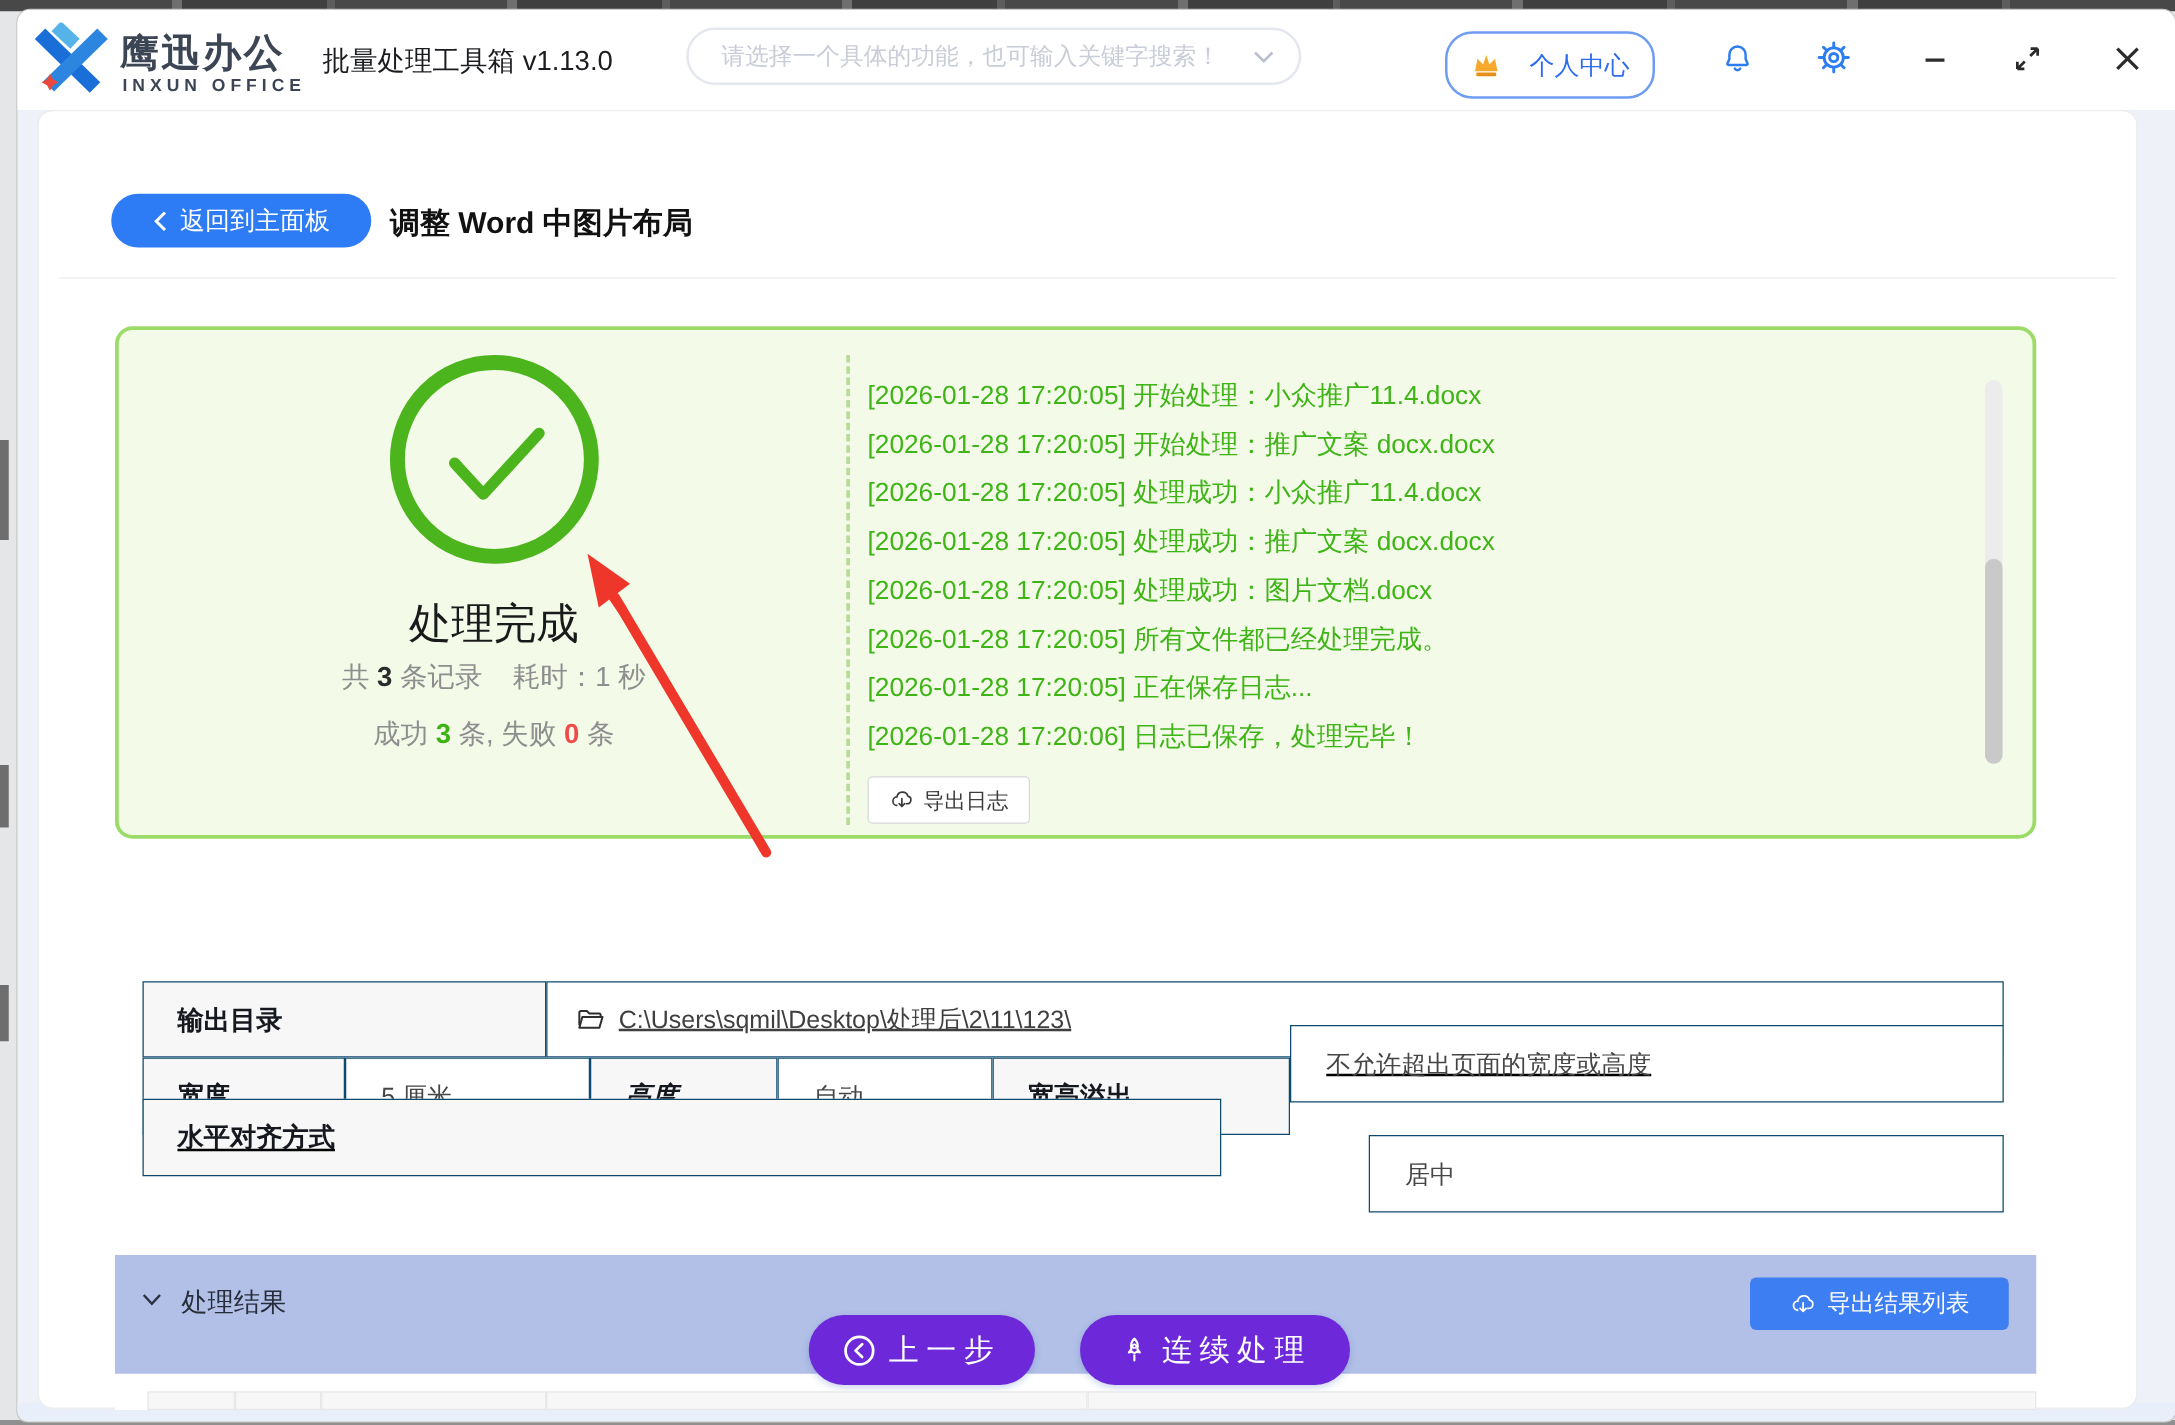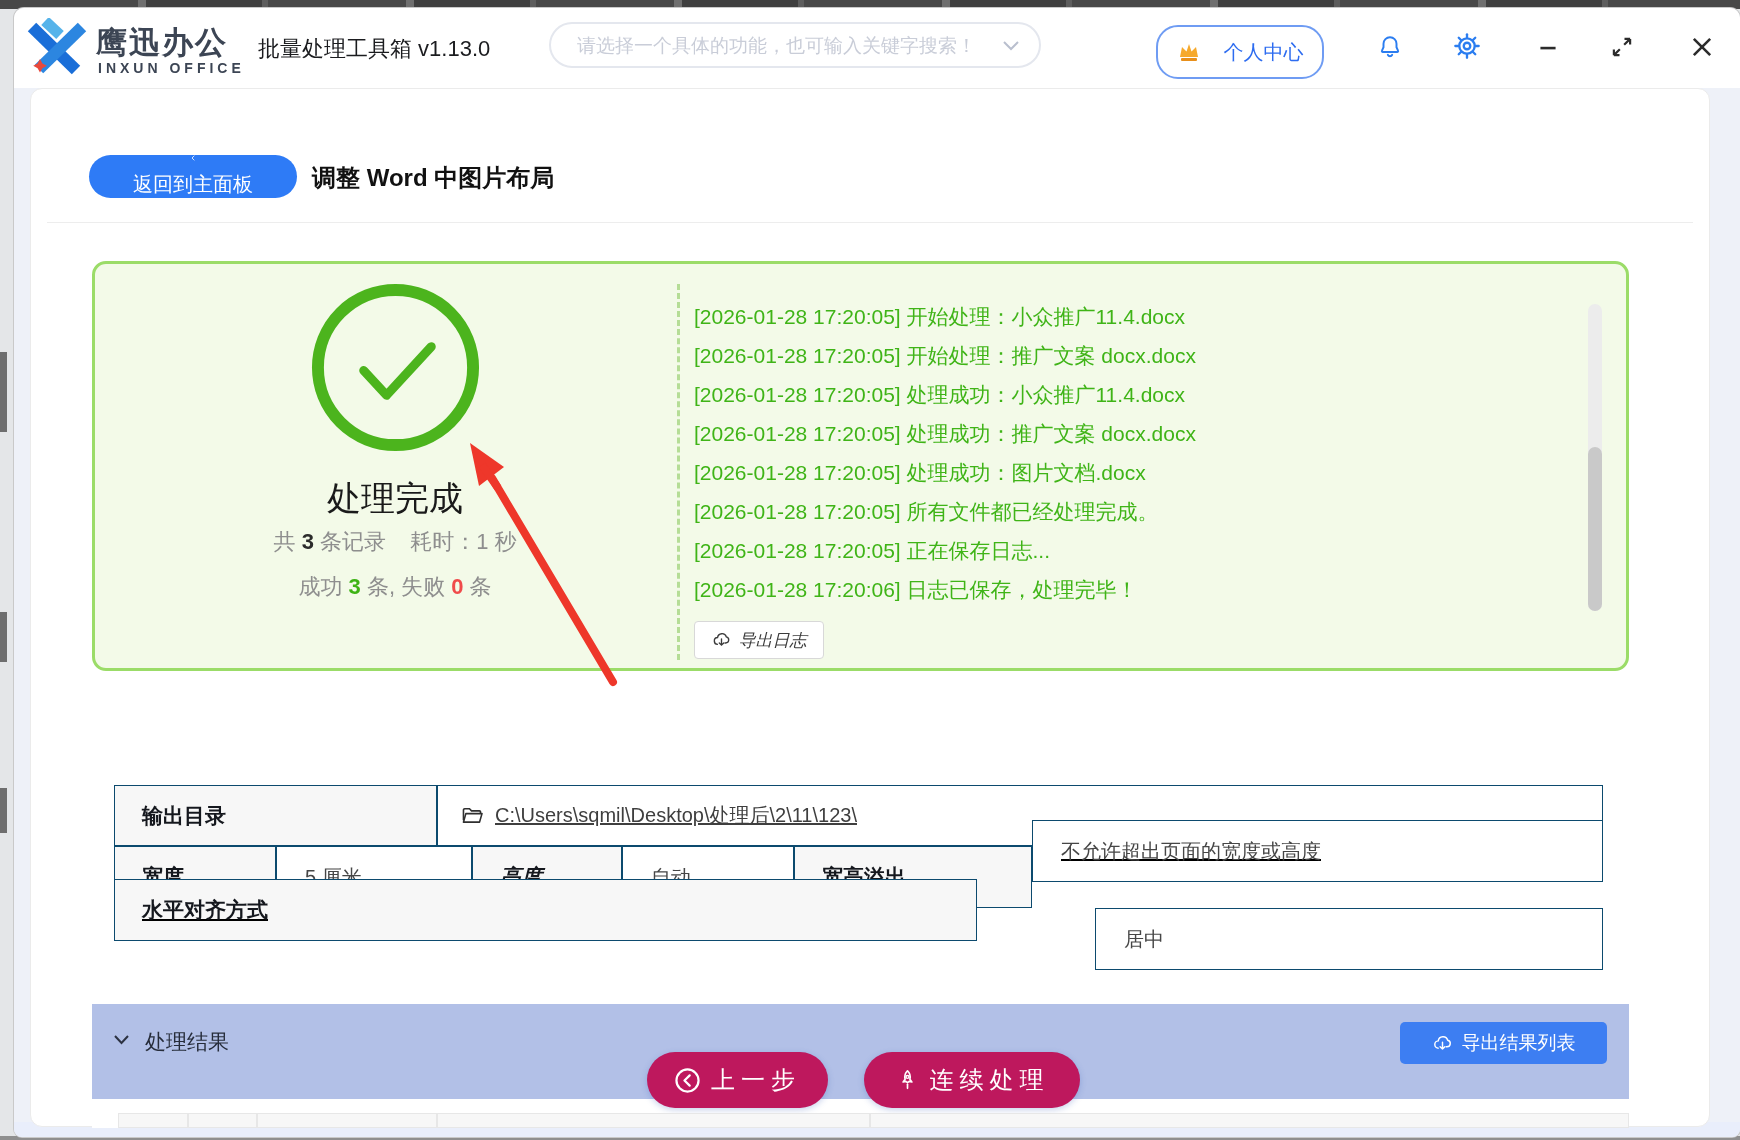--- a/index.html
+++ b/index.html
@@ -20,55 +20,55 @@
   .brand-en{left:98px;top:60px;font-size:14px;font-weight:bold;color:#3c4554;letter-spacing:4px;}
   .app-title{left:258px;top:34px;font-size:22px;color:#1b1c1f;}
   .search{left:549px;top:22px;width:492px;height:46px;border:2px solid #e4e7ee;border-radius:25px;background:#fff;box-sizing:border-box;}
   .search input{position:absolute;left:24px;top:2px;width:400px;height:38px;border:none;outline:none;font-size:19px;color:#555;font-family:"Liberation Sans",sans-serif;background:transparent;}
   .search input::placeholder{color:#c9cdd8;}
   .search .chev{position:absolute;right:20px;top:17px;}
   .user-pill{left:1156px;top:25px;width:168px;height:54px;border:2px solid #6f9cf3;border-radius:22px;background:#fff;box-sizing:border-box;display:flex;align-items:center;justify-content:center;gap:23px;cursor:pointer;}
   .user-pill span{font-size:20px;color:#2d6cf0;}
   .iconbtn{display:flex;align-items:center;justify-content:center;cursor:pointer;}
   
-  .back-pill{left:89px;top:155px;width:208px;height:43px;border-radius:22px;background:#2e7bf6;display:flex;align-items:center;justify-content:center;gap:10px;cursor:pointer;flex-direction:column;}
+  .back-pill{left:89px;top:155px;width:208px;height:43px;border-radius:22px;background:#2e7bf6;display:flex;align-items:center;justify-content:center;gap:10px;cursor:pointer;}
   .back-pill span{color:#fff;font-size:20px;}
   .page-title{left:312px;top:162px;font-size:24px;font-weight:bold;color:#111;}
   .hr{left:47px;top:222px;width:1646px;height:1px;background:#ededed;}
   
   .gpanel{left:92px;top:261px;width:1537px;height:410px;background:#f3fae8;border:3px solid #9bdc68;border-radius:14px;box-sizing:border-box;}
   .status-title{left:250px;top:476px;width:290px;text-align:center;font-size:34px;color:#1a1a1a;font-weight:500;}
   .stats{left:180px;top:527px;width:430px;text-align:center;font-size:22px;color:#8e8e8e;}
   .stats2{top:572px;}
   .n-dark{color:#2b2b2b;font-weight:bold;}
   .n-green{color:#3eb315;font-weight:bold;}
   .n-red{color:#f04b4b;font-weight:bold;}
   .dash-sep{left:677px;top:284px;height:376px;width:0;border-left:3px dashed #b5dd96;}
   .loglist{left:694px;top:297px;width:840px;}
   .logline{height:39px;line-height:39px;font-size:21px;color:#3fb417;white-space:nowrap;}
-  .export-log{left:694px;top:621px;width:128px;height:36px;background:#fff;border:1px solid #d8d8d8;border-radius:4px;display:flex;align-items:center;justify-content:center;gap:8px;cursor:pointer;font-style:italic;}
+  .export-log{left:694px;top:621px;width:128px;height:36px;background:#fff;border:1px solid #d8d8d8;border-radius:4px;display:flex;align-items:center;justify-content:center;gap:8px;cursor:pointer;}
   .export-log span{font-size:17px;color:#3b3b3b;}
   .sb-track{left:1588px;top:304px;width:14px;height:307px;border-radius:7px;background:#ececec;}
   .sb-thumb{left:1588px;top:447px;width:14px;height:164px;border-radius:7px;background:#c9c9c9;cursor:pointer;}
   
   .band{left:92px;width:1537px;background:#b2c0e7;display:flex;align-items:center;gap:16px;padding-left:22px;box-sizing:border-box;}
   .band1{top:688px;height:67px;}
   .band2{top:1004px;height:95px;align-items:flex-start;padding-top:24px;}
   .band .lbl{font-size:21px;color:#262c3a;}
   
   .cell{position:absolute;border:1px solid #0c4a6e;box-sizing:border-box;display:flex;align-items:center;}
   .cell.hd{background:#f7f7f7;}
   .cell.vl{background:#ffffff;}
   .cell .t{padding-left:27px;font-size:21px;font-weight:bold;color:#15181e;}
   .cell .v{padding-left:28px;font-size:20px;color:#464646;}
   .pathlink{font-size:20px;color:#3f3f3f;text-decoration:underline;cursor:pointer;}
   
   .export-res{left:1400px;top:1022px;width:207px;height:42px;background:#3d7ef2;border-radius:5px;display:flex;align-items:center;justify-content:center;gap:9px;cursor:pointer;}
   .export-res span{color:#fff;font-size:19px;}
-  .pill-btn{top:1052px;height:56px;border-radius:28px;background:#be185d;display:flex;align-items:center;justify-content:center;gap:10px;cursor:pointer;box-shadow:0 2px 6px rgba(40,80,180,.25);}
+  .pill-btn{top:1052px;height:56px;border-radius:28px;background:#6d28d9;display:flex;align-items:center;justify-content:center;gap:10px;cursor:pointer;box-shadow:0 2px 6px rgba(40,80,180,.25);}
   .pill-btn span{color:#fff;font-size:24px;letter-spacing:6px;}
   .prev{left:647px;width:181px;}
   .cont{left:864px;width:216px;}
   
   .bt-row{left:92px;top:1113px;width:1537px;height:15px;background:#fff;}
   .bt-cell{position:absolute;top:0;height:15px;background:#f7f7f7;border:1px solid #e7e7e7;box-sizing:border-box;}
   .win-bottom{left:14px;top:1122px;width:1726px;height:15px;background:#e9eefb;border-radius:0 0 8px 8px;}
   svg{display:block;}
 </style>
 </head>

